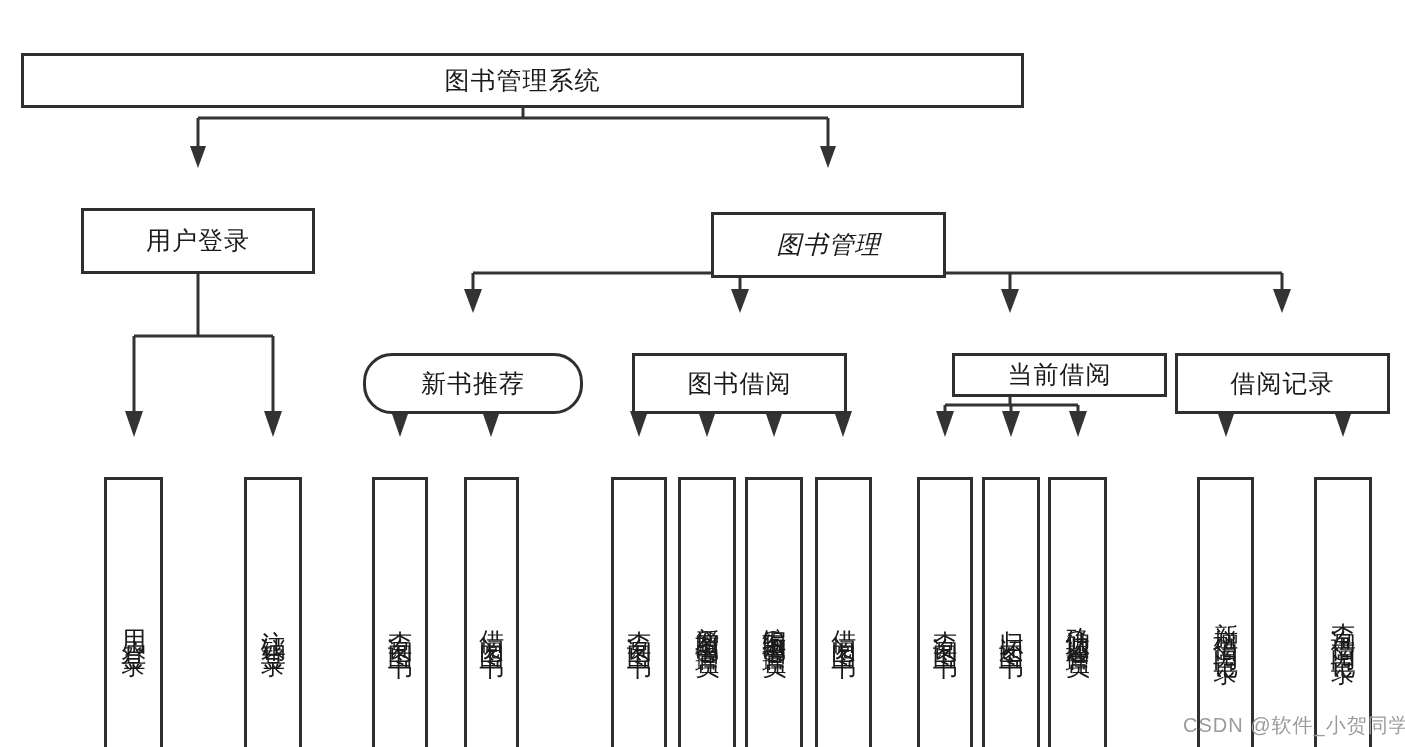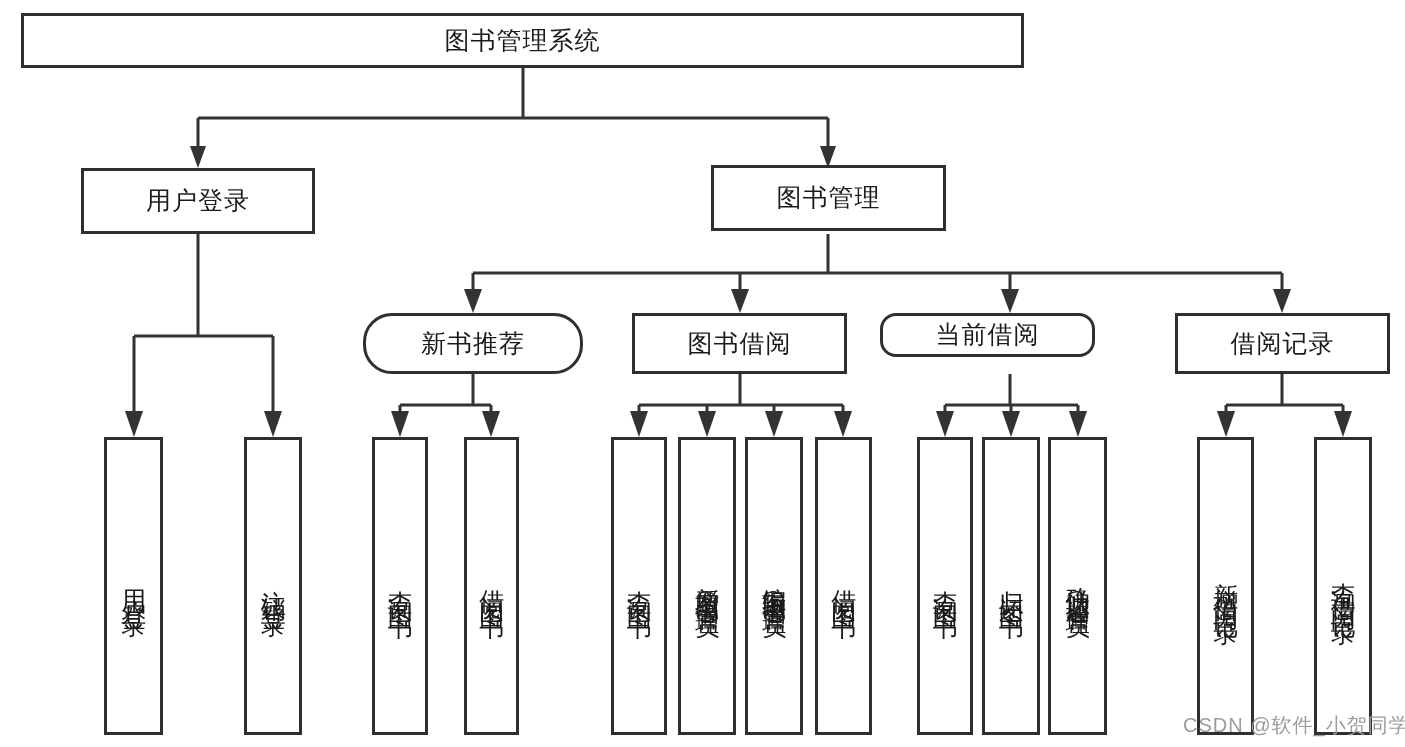--- a/index.html
+++ b/index.html
@@ -37,20 +37,21 @@
     border: 3px solid #2f2f2f;
     background: #ffffff;
     display: flex;
     align-items: center;
     justify-content: center;
     color: #1a1a1a;
     font-size: 25px;
     letter-spacing: 1px;
     text-align: center;
     line-height: 1.1;
+    margin-top: 40px;
   }
   .node.leaf {
     top: 437px;
     height: 298px;
   }
   .leaf .vtext {
     writing-mode: vertical-rl;
     text-orientation: mixed;
     font-size: 25px;
     letter-spacing: 8px;
@@ -115,25 +116,25 @@
     <g>
       <path d="M1282,374 V405 M1226,405 H1343 M1226,405 V413 M1343,405 V413"></path>
       <polygon points="1217,411 1235,411 1226,437"></polygon>
       <polygon points="1334,411 1352,411 1343,437"></polygon>
     </g>
   </svg>
 
   <div class="node" style="left:21px; top:13px; width:1003px; height:55px;">图书管理系统</div>
 
   <div class="node" style="left:81px; top:168px; width:234px; height:66px;">用户登录</div>
-  <div class="node" style="left:711px; top:165px; width:235px; height:66px;">图书管理</div>
+  <div class="node" style="left:711px; top:172px; width:235px; height:66px;font-style:italic;">图书管理</div>
 
   <div class="node" style="left:363px; top:313px; width:220px; height:61px;border-radius:29px;">新书推荐</div>
   <div class="node" style="left:632px; top:313px; width:215px; height:61px;">图书借阅</div>
-  <div class="node" style="left:880px; top:313px; width:215px; height:44px;border-radius:16px;">当前借阅</div>
+  <div class="node" style="left:952px; top:313px; width:215px; height:44px;">当前借阅</div>
   <div class="node" style="left:1175px; top:313px; width:215px; height:61px;">借阅记录</div>
 
   <div class="node leaf" style="left:104px; width:59px;">
     <span class="vtext">用户登录</span>
   </div>
   <div class="node leaf" style="left:244px; width:58px;">
     <span class="vtext">注销登录</span>
   </div>
 
   <div class="node leaf" style="left:372px; width:56px;">

